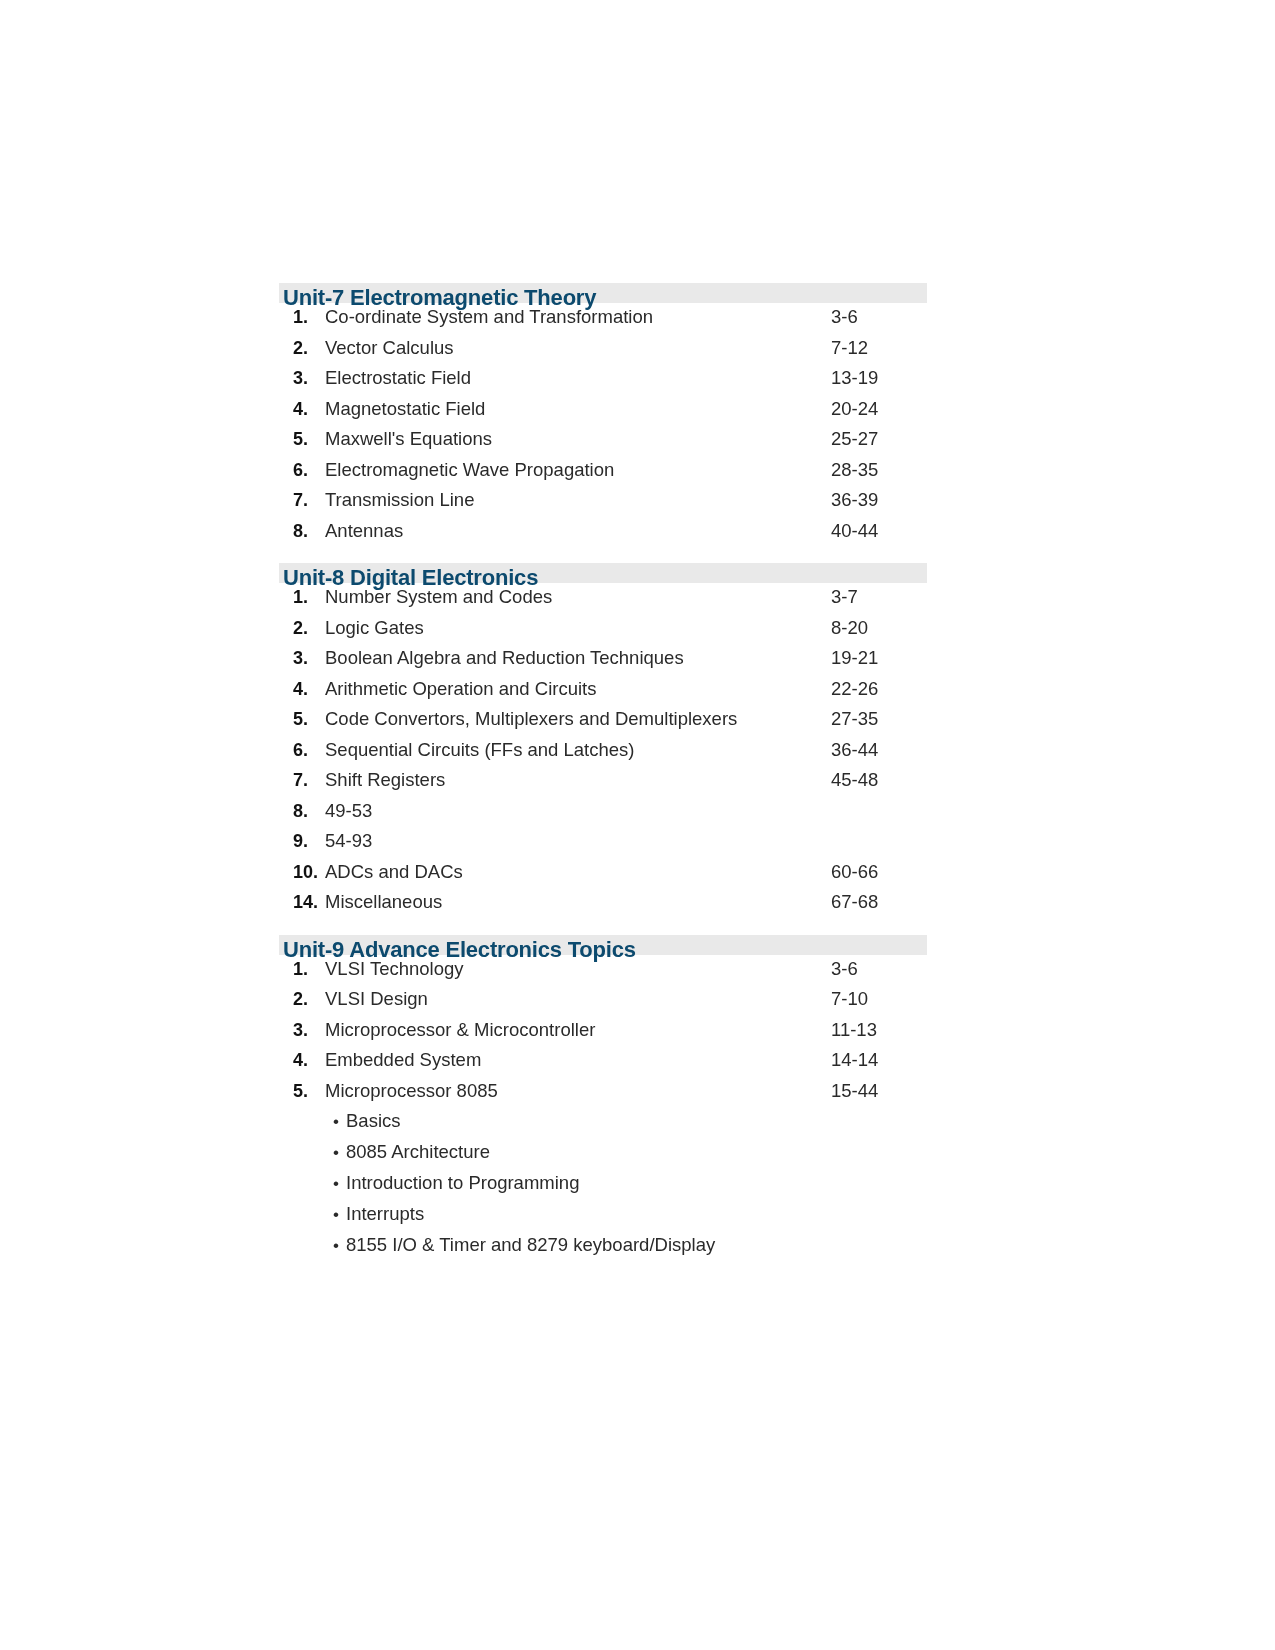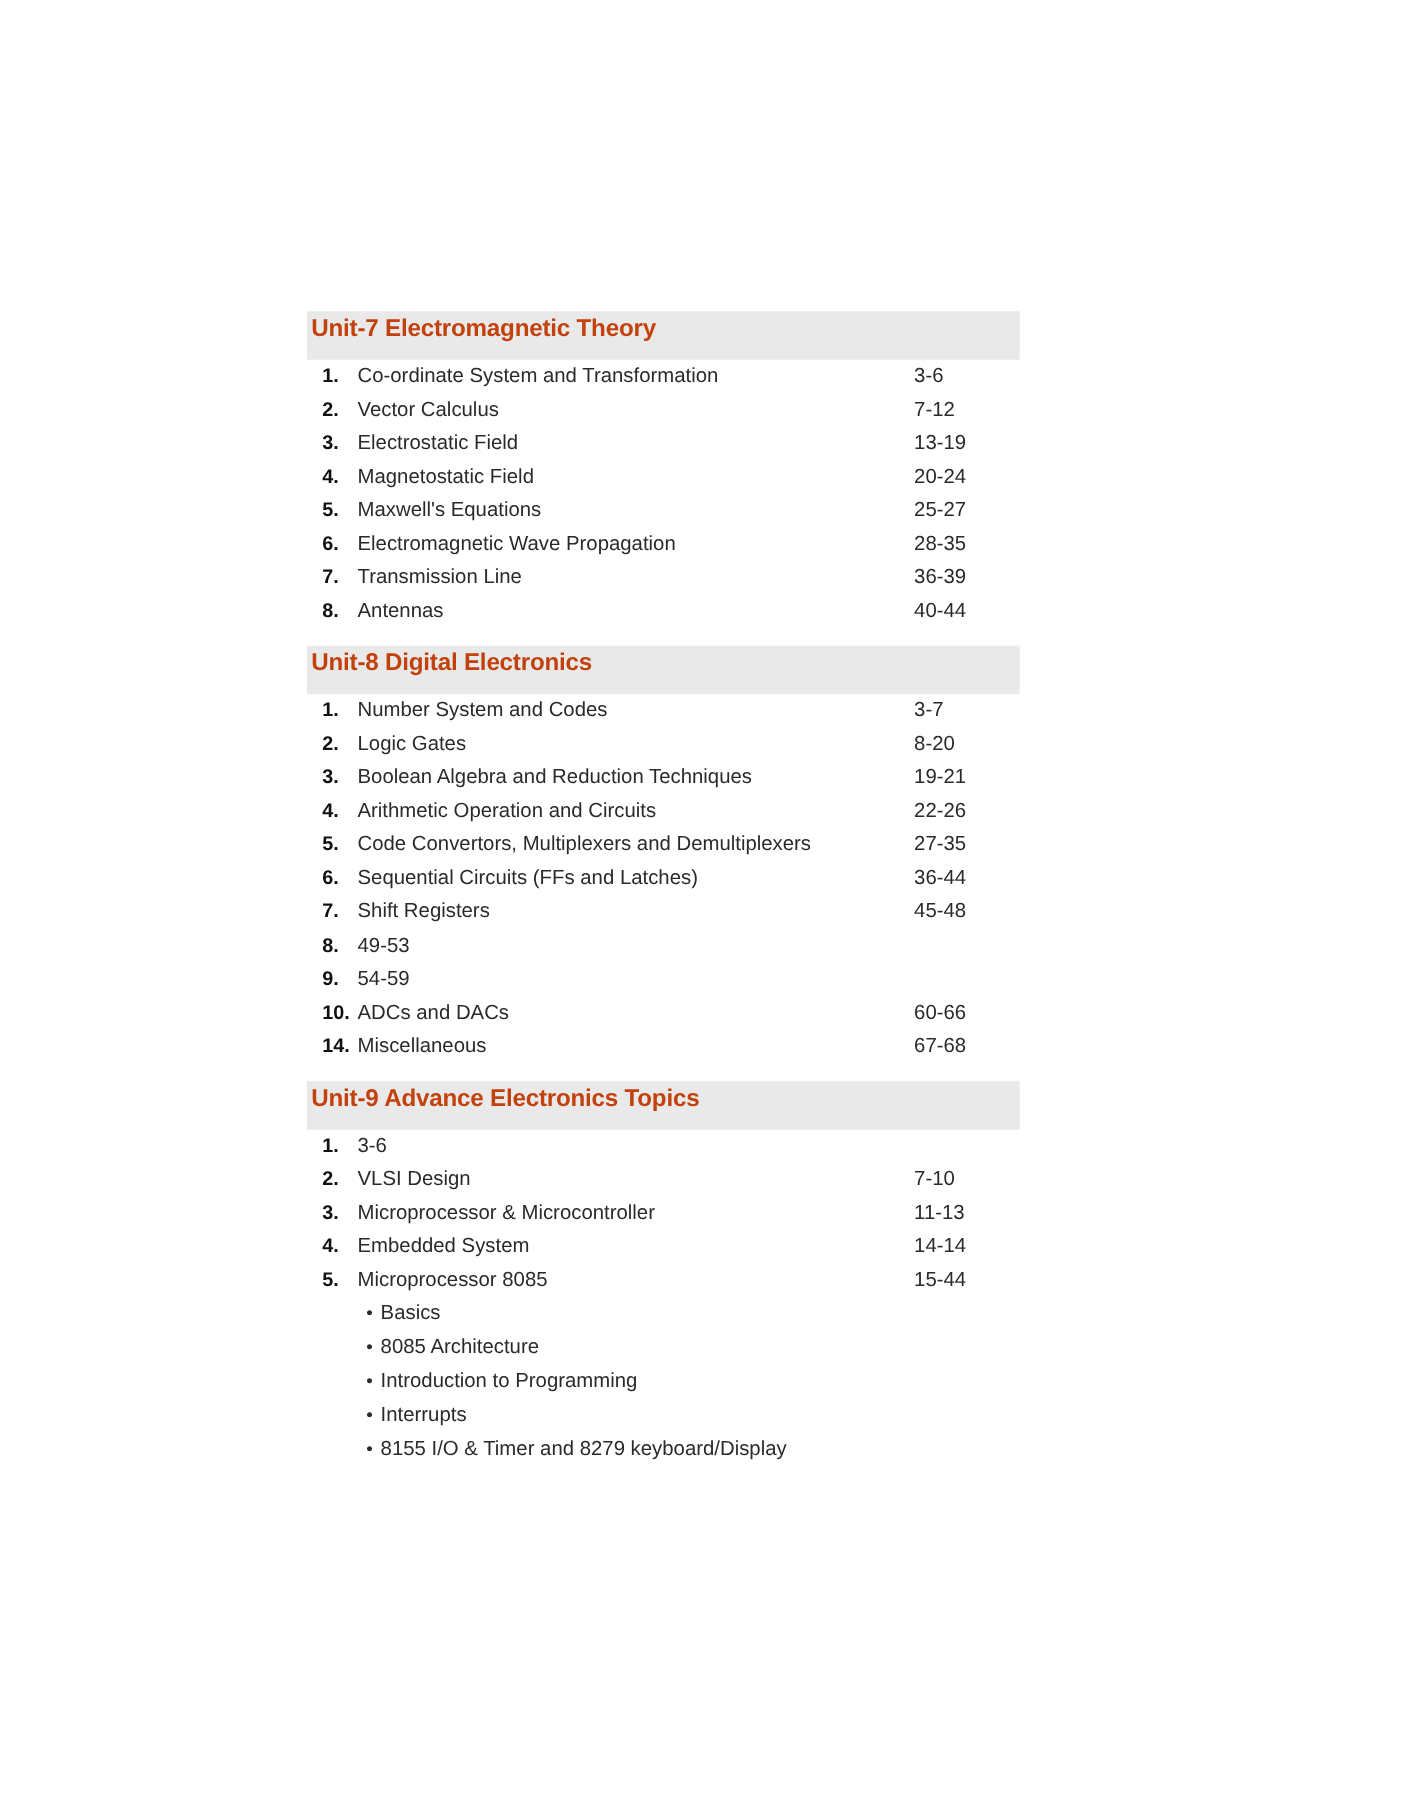--- a/index.html
+++ b/index.html
@@ -29,28 +29,28 @@
   .toc {
     position: absolute;
     left: 279px;
     top: 283px;
     width: 648px;
   }
 
   
   .unit-header {
     background: #e9e9e9;
-    height: 44px;
+    height: 20px;
     line-height: 30px;
     padding: 0 0 0 4px;
     box-sizing: border-box;
     font-size: 22px;
     font-weight: bold;
     letter-spacing: -0.2px;
-    color: #c2410c;
+    color: #0c4a6e;
     white-space: nowrap;
   }
 
   .unit-block { margin-bottom: 0; }
   .unit-block + .unit-block { margin-top: 13px; }
 
   
   .entries { padding-top: 3px; }
 
   .entry {
@@ -191,39 +191,40 @@
             <span class="entry-num">7.</span>
             <span class="entry-title">Shift Registers</span>
             <span class="entry-pages">45-48</span>
           </div>
           <div class="entry">
             <span class="entry-num">8.</span>
             <span class="entry-pages">49-53</span>
           </div>
           <div class="entry">
             <span class="entry-num">9.</span>
-            <span class="entry-pages">54-59</span>
+            <span class="entry-pages">54-93</span>
           </div>
           <div class="entry">
             <span class="entry-num">10.</span>
             <span class="entry-title">ADCs and DACs</span>
             <span class="entry-pages">60-66</span>
           </div>
           <div class="entry">
             <span class="entry-num">14.</span>
             <span class="entry-title">Miscellaneous</span>
             <span class="entry-pages">67-68</span>
           </div>
         </div>
       </div>
       <div class="unit-block">
         <div class="unit-header">Unit-9 Advance Electronics Topics</div>
         <div class="entries">
           <div class="entry">
             <span class="entry-num">1.</span>
+            <span class="entry-title">VLSI Technology</span>
             <span class="entry-pages">3-6</span>
           </div>
           <div class="entry">
             <span class="entry-num">2.</span>
             <span class="entry-title">VLSI Design</span>
             <span class="entry-pages">7-10</span>
           </div>
           <div class="entry">
             <span class="entry-num">3.</span>
             <span class="entry-title">Microprocessor &amp; Microcontroller</span>

